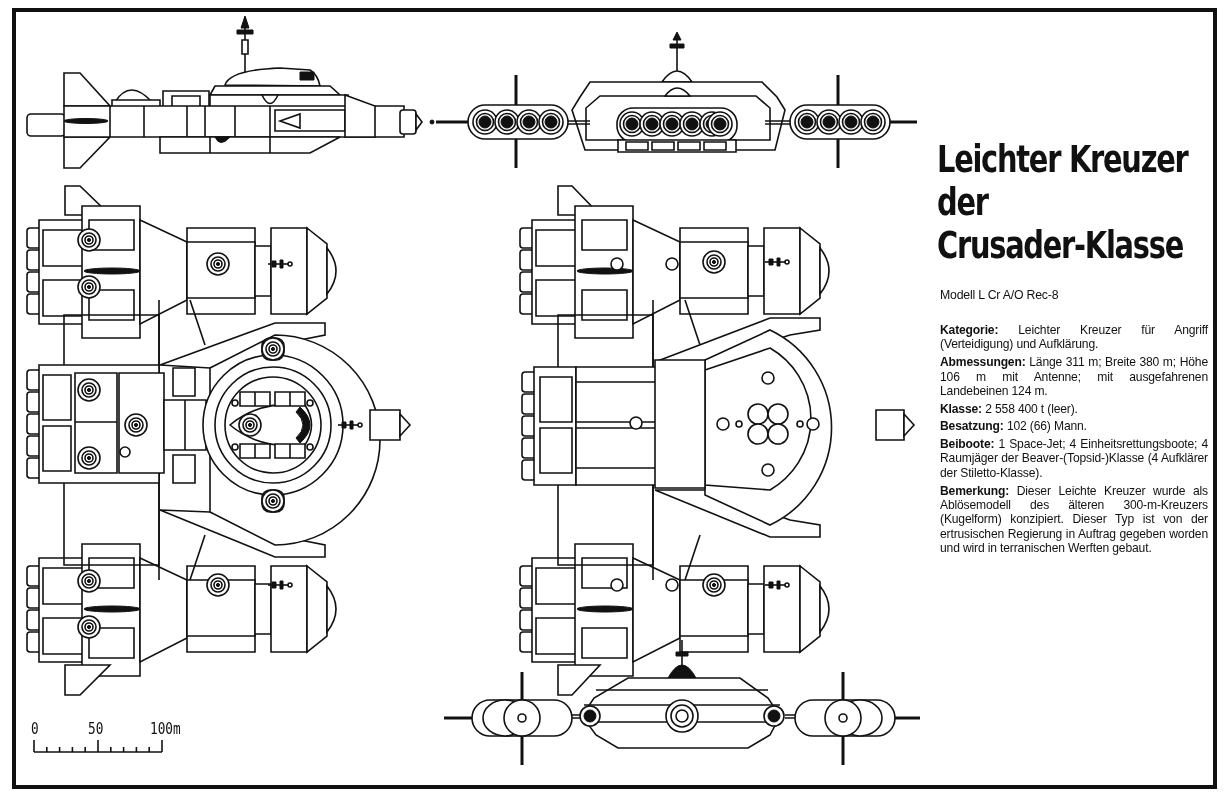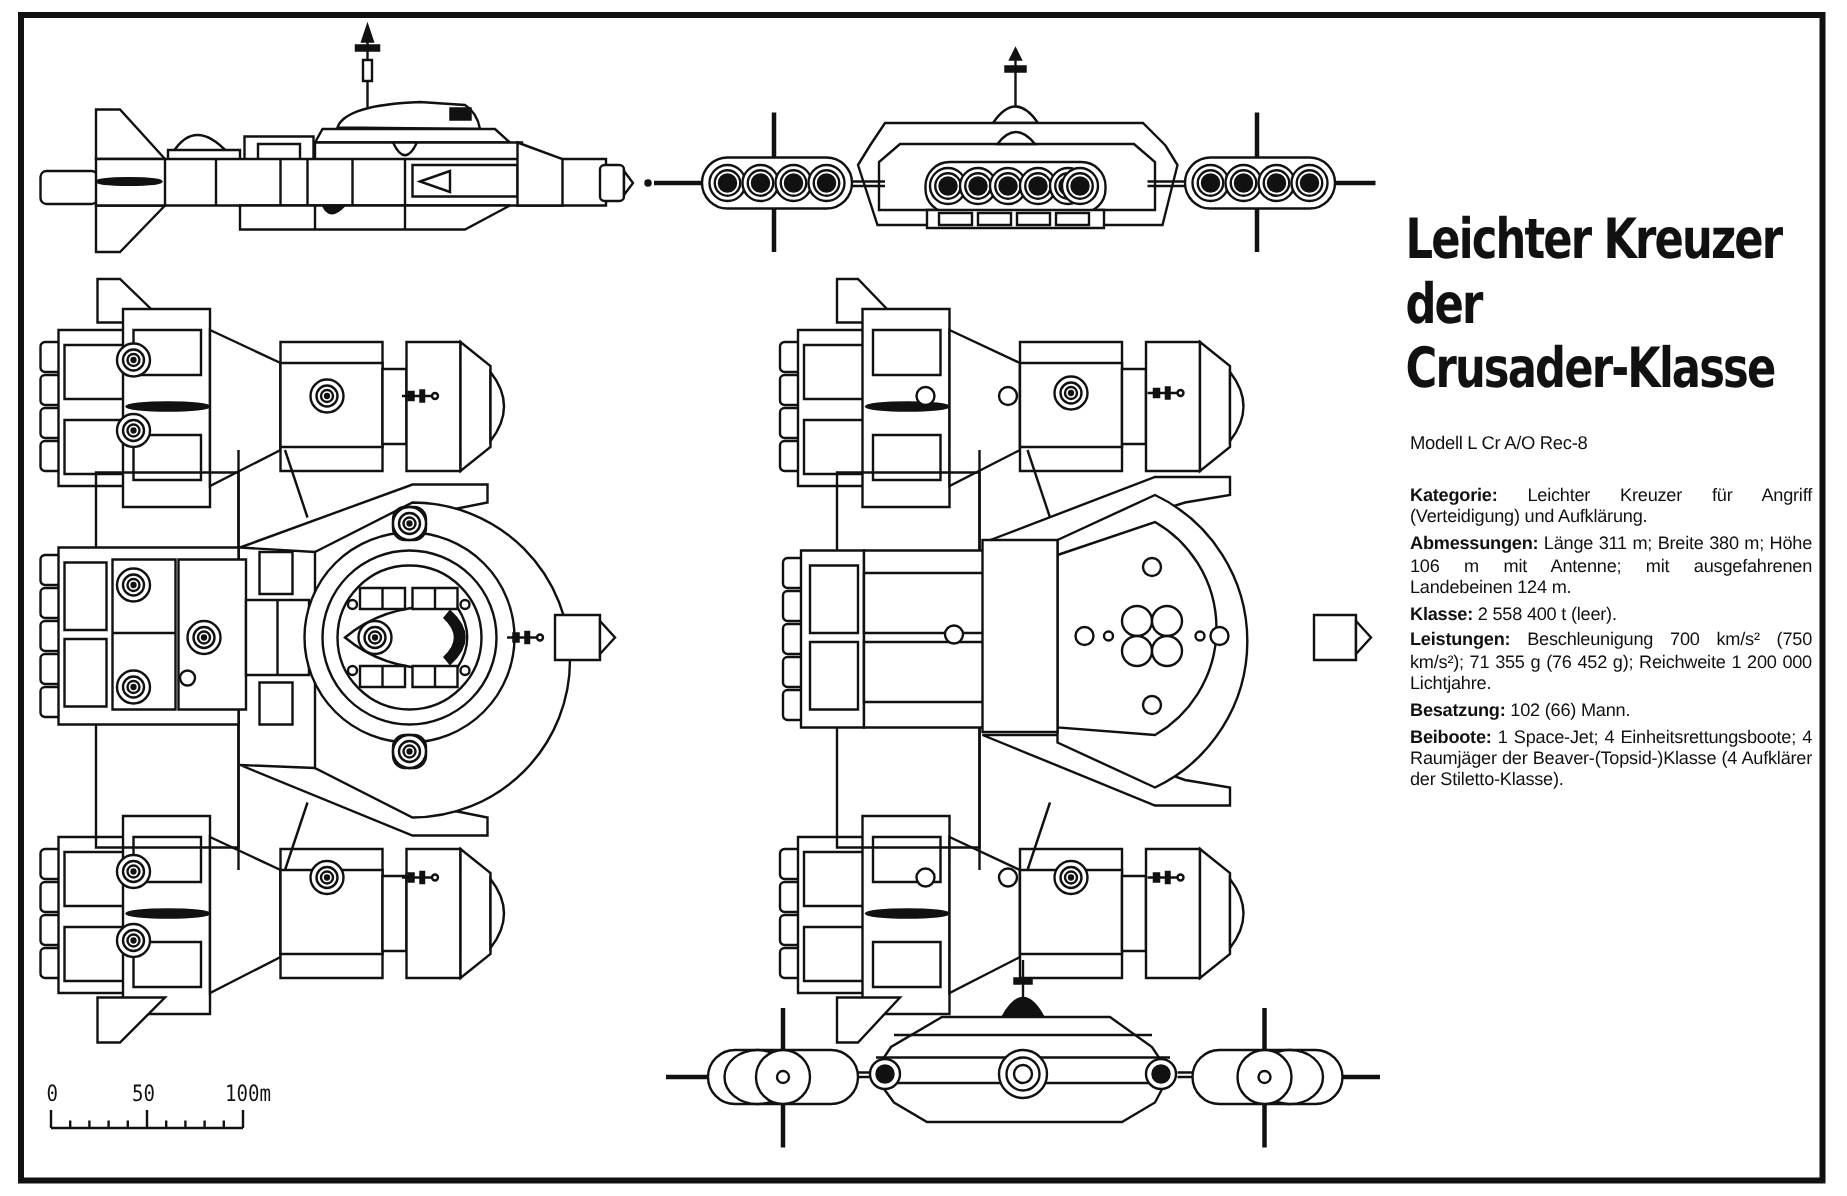--- a/index.html
+++ b/index.html
@@ -359,22 +359,22 @@
   <span>Leichter Kreuzer</span>
   <span>der</span>
   <span>Crusader-Klasse</span>
 </div>
 <div class="model">Modell L Cr A/O Rec-8</div>
 
 <div class="specs">
   <p><b>Kategorie:</b><span> Leichter Kreuzer für Angriff (Verteidigung) und Aufklärung.</span></p>
   <p><b>Abmessungen:</b><span> Länge 311 m; Breite 380 m; Höhe 106 m mit Antenne; mit ausgefahrenen Landebeinen 124 m.</span></p>
   <p><b>Klasse:</b><span> 2 558 400 t (leer).</span></p>
-  <p><b>Leistungen:</b><span> Beschleunigung 700 km/s² (750 km/s²); 71 355 g (76 452 g); Reichweite 1 200 000 Lichtjahre.</span></p>
   <p><b>Besatzung:</b><span> 102 (66) Mann.</span></p>
   <p><b>Beiboote:</b><span> 1 Space-Jet; 4 Einheitsrettungsboote; 4 Raumjäger der Beaver-(Topsid-)Klasse (4 Aufklärer der Stiletto-Klasse).</span></p>
+  <p><b>Bemerkung:</b><span> Dieser Leichte Kreuzer wurde als Ablösemodell des älteren 300-m-Kreuzers (Kugelform) konzipiert. Dieser Typ ist von der ertrusischen Regierung in Auftrag gegeben worden und wird in terranischen Werften gebaut.</span></p>
 </div>
 
 <div class="scale">
   <span class="lbl" style="left:3px">0</span>
   <span class="lbl" style="left:60px">50</span>
   <span class="lbl" style="left:122px">100m</span>
 </div>
 
 </body></html>

